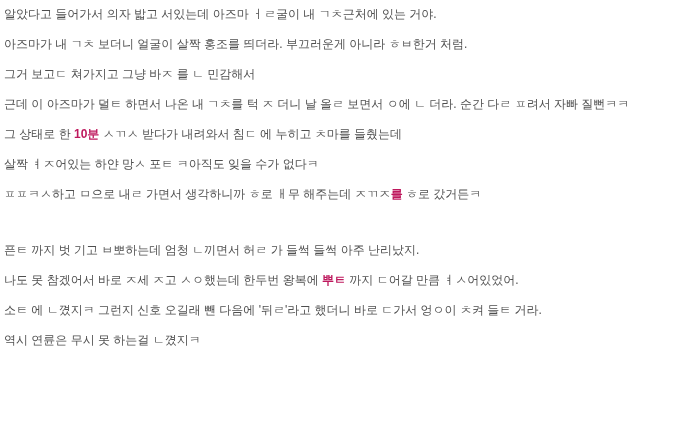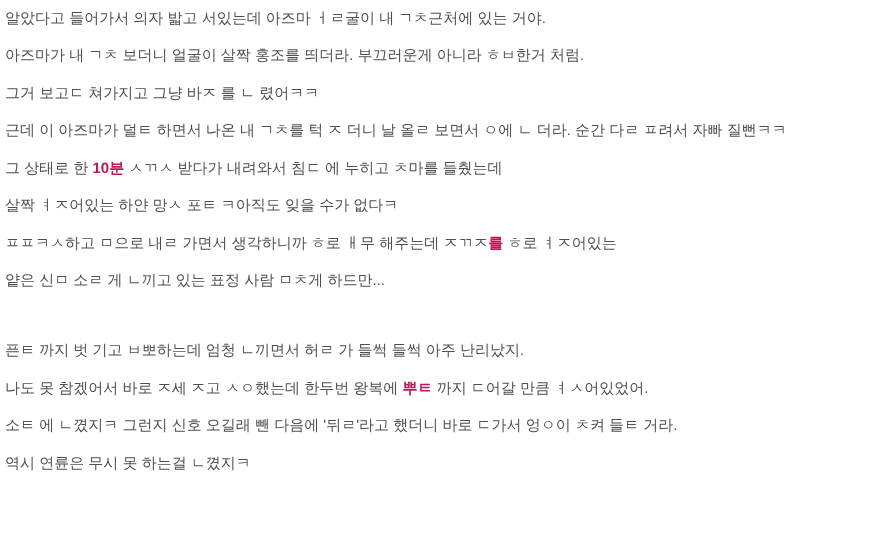--- a/index.html
+++ b/index.html
@@ -31,24 +31,23 @@
   .spacer {
     height: 26px;
   }
 </style>
 </head>
 <body>
 
 <div class="story" style="color: rgb(79, 79, 79);">
     <p class="line"><span>알았다고 들어가서 의자 밟고 서있는데 아즈마 ㅓㄹ굴이 내 ㄱㅊ근처에 있는 거야.</span></p>
     <p class="line"><span>아즈마가 내 ㄱㅊ 보더니 얼굴이 살짝 홍조를 띄더라. 부끄러운게 아니라 ㅎㅂ한거 처럼.</span></p>
-    <p class="line"><span>그거 보고ㄷ 쳐가지고 그냥 바ㅈ 를 ㄴ 렸어ㅋㅋ</span></p>
+    <p class="line"><span>그거 보고ㄷ 쳐가지고 그냥 바ㅈ 를 ㄴ 민감해서</span></p>
     <p class="line"><span>근데 이 아즈마가 덜ㅌ 하면서 나온 내 ㄱㅊ를 턱 ㅈ 더니 날 올ㄹ 보면서 ㅇ에 ㄴ 더라. 순간 다ㄹ ㅍ려서 자빠 질뻔ㅋㅋ</span></p>
     <p class="line"><span>그 상태로 한 </span><span class="b">10분</span><span> ㅅㄲㅅ 받다가 내려와서 침ㄷ 에 누히고 ㅊ마를 들췄는데</span></p>
     <p class="line"><span>살짝 ㅕㅈ어있는 하얀 망ㅅ 포ㅌ ㅋ아직도 잊을 수가 없다ㅋ</span></p>
-    <p class="line"><span>ㅍㅍㅋㅅ하고 ㅁ으로 내ㄹ 가면서 생각하니까 ㅎ로 ㅐ무 해주는데 ㅈㄲㅈ</span><span class="b">를</span><span> ㅎ로 ㅕㅈ어있는</span></p>
-    <p class="line"><span>얕은 신ㅁ 소ㄹ 게 ㄴ끼고 있는 표정 사람 ㅁㅊ게 하드만...</span></p>
+    <p class="line"><span>ㅍㅍㅋㅅ하고 ㅁ으로 내ㄹ 가면서 생각하니까 ㅎ로 ㅐ무 해주는데 ㅈㄲㅈ</span><span class="b">를</span><span> ㅎ로 갔거든ㅋ</span></p>
     <div class="spacer"></div>
     <p class="line"><span>픈ㅌ 까지 벗 기고 ㅂ뽀하는데 엄청 ㄴ끼면서 허ㄹ 가 들썩 들썩 아주 난리났지.</span></p>
     <p class="line"><span>나도 못 참겠어서 바로 ㅈ세 ㅈ고 ㅅㅇ했는데 한두번 왕복에 </span><span class="b">뿌ㅌ</span><span> 까지 ㄷ어갈 만큼 ㅕㅅ어있었어.</span></p>
     <p class="line"><span>소ㅌ 에 ㄴ꼈지ㅋ 그런지 신호 오길래 뺀 다음에 '뒤ㄹ'라고 했더니 바로 ㄷ가서 엉ㅇ이 ㅊ켜 들ㅌ 거라.</span></p>
     <p class="line"><span>역시 연륜은 무시 못 하는걸 ㄴ꼈지ㅋ</span></p>
   </div>
 
 </body></html>

